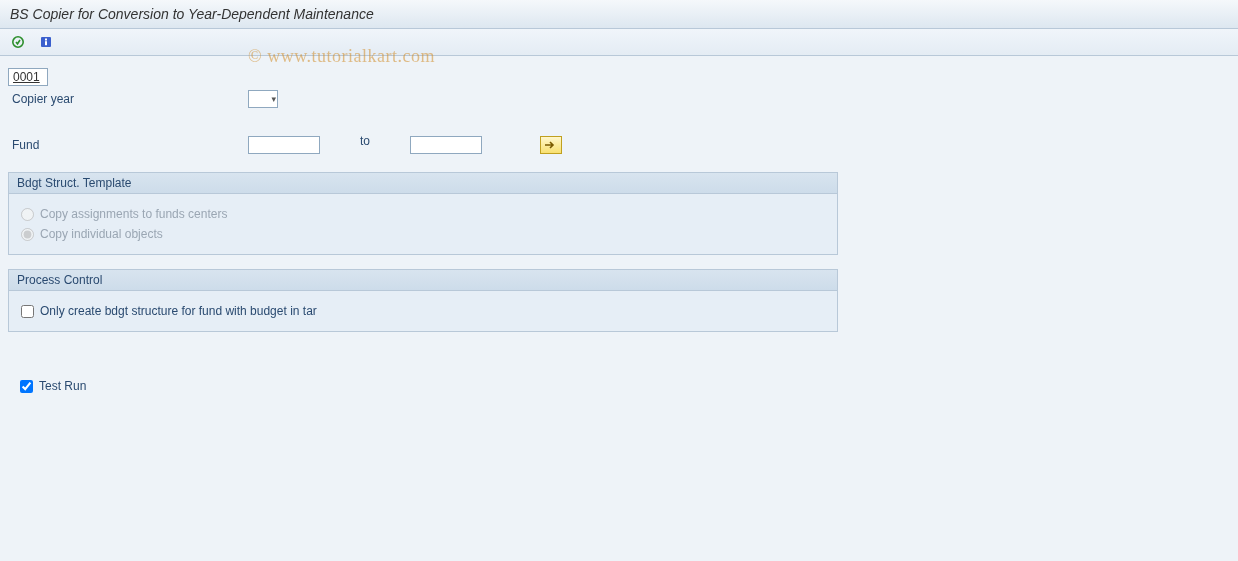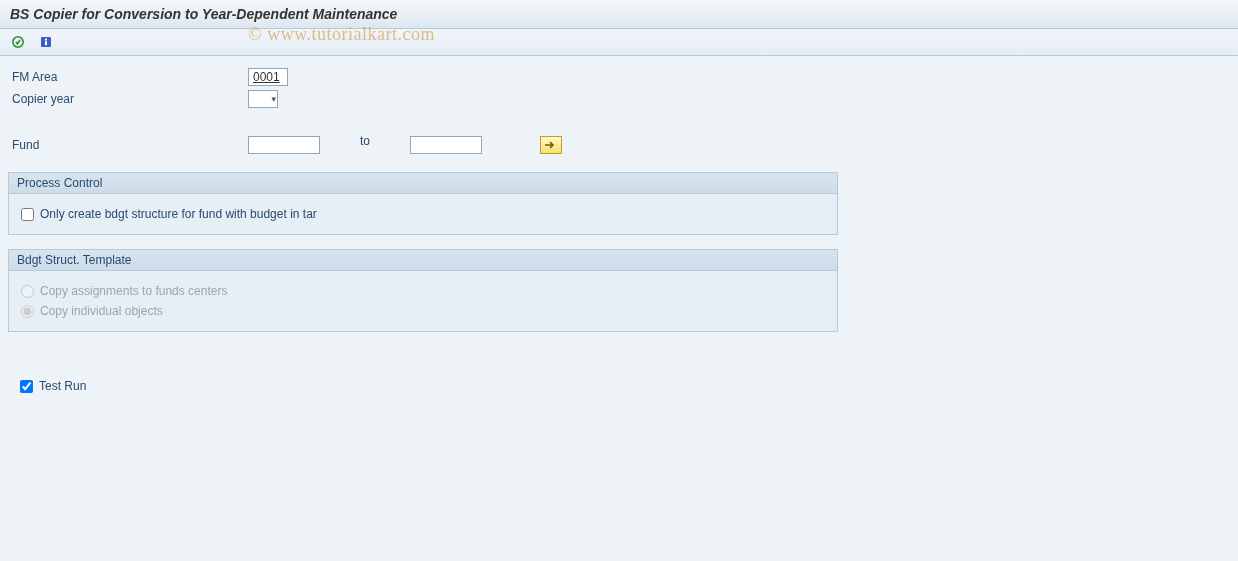--- a/index.html
+++ b/index.html
@@ -10,21 +10,21 @@
       color: #333;
       width: 1238px;
       height: 561px;
       overflow: hidden;
       position: relative;
     }
     .title-bar {
       background: linear-gradient(to bottom, #f5f8fb, #dde7f0);
       border-bottom: 1px solid #b8c8d8;
       padding: 6px 10px;
-      font-weight: bold;
+      font-weight: normal;
       font-style: italic;
       font-size: 14px;
       color: #333;
     }
     .toolbar {
       background: linear-gradient(to bottom, #f0f5fa, #e4ecf4);
       border-bottom: 1px solid #b8c8d8;
       padding: 4px 8px;
       display: flex;
       gap: 8px;
@@ -111,21 +111,21 @@
       color: #2a4a70;
     }
     .radio-row.disabled { color: #9aa6b3; }
     input[type=checkbox], input[type=radio] { margin: 0; }
     .standalone-check {
       margin-top: 44px;
       padding-left: 12px;
     }
     .watermark {
       position: absolute;
-      top: 24px;
+      top: 46px;
       left: 248px;
       font-size: 18px;
       color: rgba(210,140,40,0.55);
       font-family: Georgia, serif;
       pointer-events: none;
       letter-spacing: .5px;
     }
   </style>
 </head>
 <body>
@@ -144,21 +144,20 @@
       <rect x="2" y="2" width="10" height="10" rx="1" fill="#3a5fcd"></rect>
       <rect x="6" y="3.5" width="2" height="2" fill="#fff"></rect>
       <rect x="6" y="6.2" width="2" height="4" fill="#fff"></rect>
     </svg>
   </div>
 </div>
 
 <div class="content">
 
   <div class="field-row">
-    <span class="field-label">FM Area</span>
     <input class="text-input input-sm" value="0001" style="">
   </div>
 
   <div class="field-row">
     <span class="field-label">Copier year</span>
     <span class="input-icon-wrap">
       <input class="text-input" style="width: 30px;" value="">
       <span class="dropdown-arrow">▾</span>
     </span>
   </div>
@@ -167,47 +166,47 @@
 
   <div class="field-row">
     <span class="field-label">Fund</span>
     <input class="text-input input-md" value="" style="">
     <span class="to-label">to</span>
     <input class="text-input input-md" value="" style="">
     <div class="multi-sel-btn">
       <svg width="14" height="10" viewBox="0 0 14 10">
         <path d="M1 5 L9 5 M6 2 L9 5 L6 8" stroke="#7a5a00" stroke-width="1.6" fill="none"></path>
       </svg>
-    </div>
-  </div>
-
-  <div class="groupbox">
-    <div class="groupbox-header">Process Control</div>
-    <div class="groupbox-body">
-      <label class="checkbox-row">
-        <input type="checkbox" style="">
-        <span>Only create bdgt structure for fund with budget in tar</span>
-      </label>
     </div>
   </div>
 
   <div class="groupbox">
     <div class="groupbox-header">Bdgt Struct. Template</div>
     <div class="groupbox-body">
       <label class="radio-row disabled">
         <input type="radio" name="tpl" disabled="" style="">
         <span>Copy assignments to funds centers</span>
       </label>
       <label class="radio-row disabled">
         <input type="radio" name="tpl" disabled="" checked="" style="">
         <span>Copy individual objects</span>
       </label>
     </div>
   </div>
 
+  <div class="groupbox">
+    <div class="groupbox-header">Process Control</div>
+    <div class="groupbox-body">
+      <label class="checkbox-row">
+        <input type="checkbox" style="">
+        <span>Only create bdgt structure for fund with budget in tar</span>
+      </label>
+    </div>
+  </div>
+
   <label class="checkbox-row standalone-check">
     <input type="checkbox" checked="" style="">
     <span>Test Run</span>
   </label>
 
 </div>
 
 <div class="watermark">© www.tutorialkart.com</div>
 
 </body></html>

